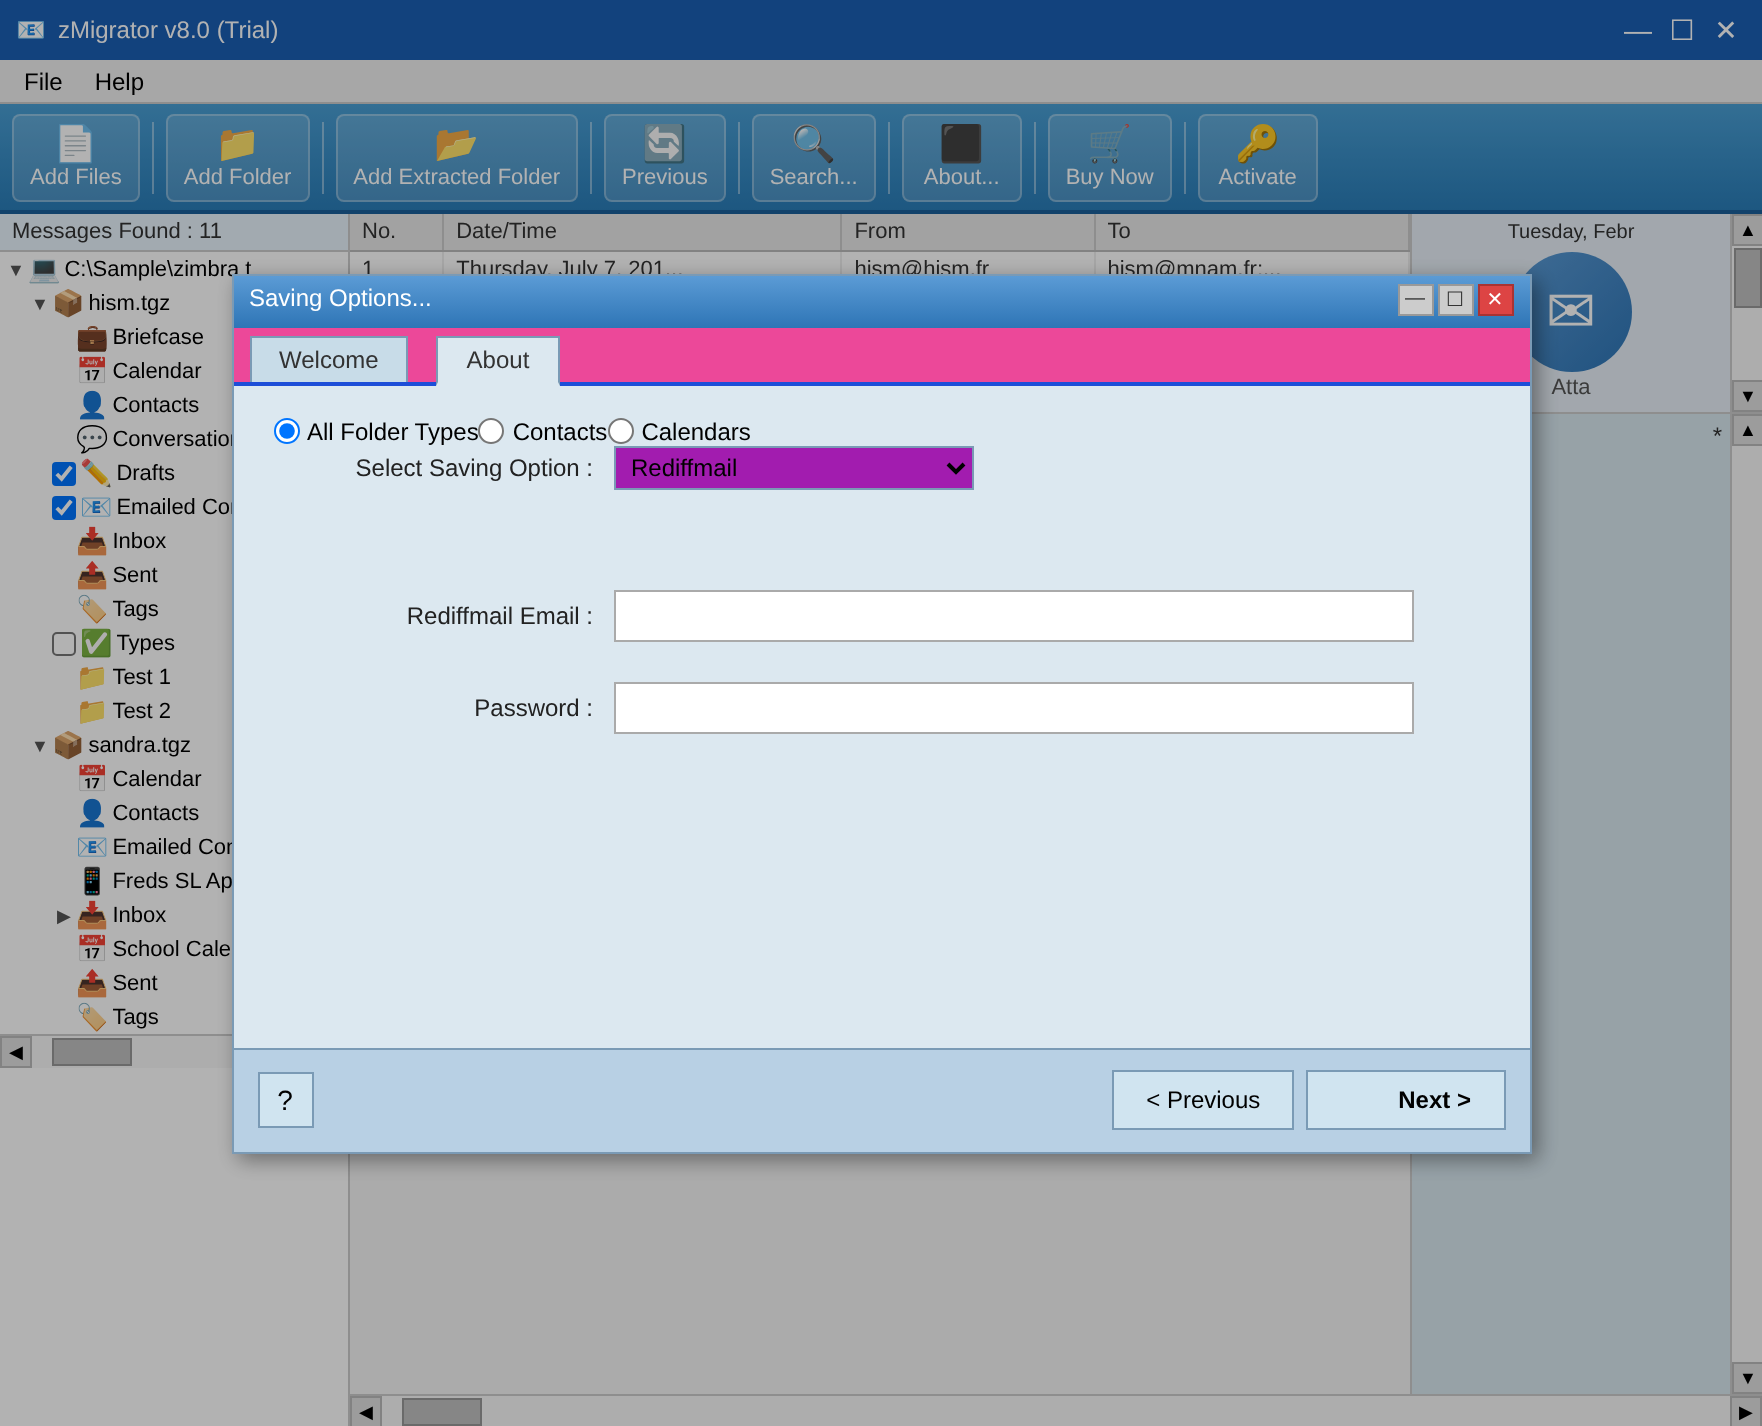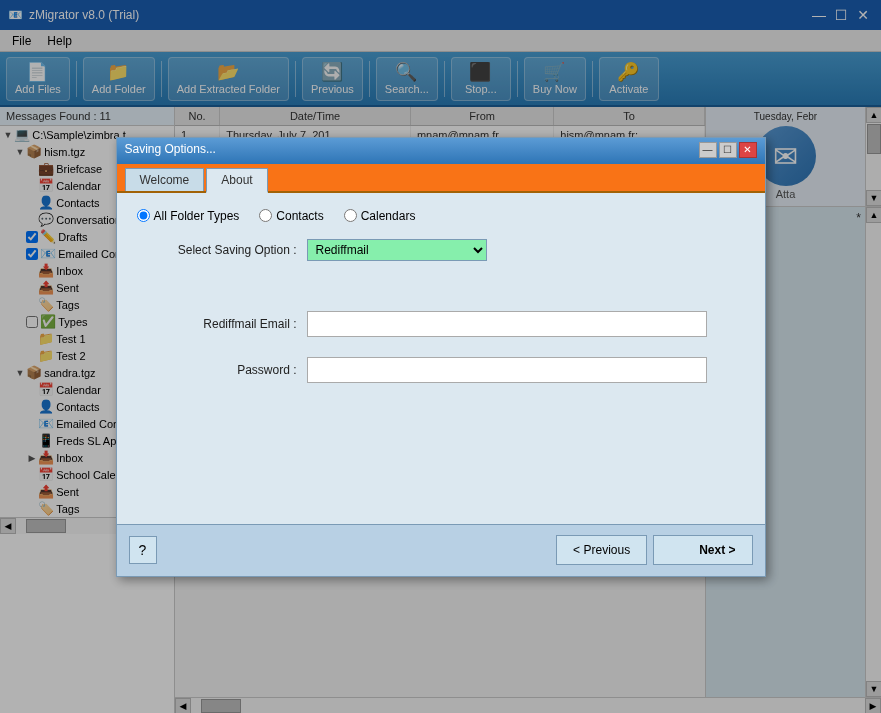--- a/index.html
+++ b/index.html
@@ -113,21 +113,21 @@
     .email-table {
       width: 100%;
       border-collapse: collapse;
       font-size: 11px;
     }
     .email-table th {
       background: #e8e8e8;
       border-bottom: 1px solid #bbb;
       border-right: 1px solid #ccc;
       padding: 3px 6px;
-      text-align: center;
+      text-align: left;
       font-weight: normal;
       color: #333;
     }
     .email-table td {
       border-bottom: 1px solid #e5e5e5;
       border-right: 1px solid #eee;
       padding: 3px 6px;
       color: #333;
     }
     .avatar-circle {
@@ -180,24 +180,24 @@
     .dialog-title-btn {
       width: 18px; height: 16px; background: #ccc; border: 1px solid #999;
       font-size: 10px; cursor: pointer; display: flex; align-items: center; justify-content: center;
       color: #333;
     }
     .dialog-title-btn.close-btn { background: #d44; color: white; border-color: #a33; }
 
     
     .dialog-tabs {
       display: flex;
-      background: #f97316;
+      background: #ec4899;
       padding: 4px 8px 0;
-      gap: 0;
-      border-bottom: 2px solid #a16207;
+      gap: 12px;
+      border-bottom: 2px solid #1d4ed8;
     }
     .dialog-tab {
       padding: 4px 14px;
       font-size: 12px;
       cursor: pointer;
       border: 1px solid #7a9ab5;
       border-bottom: none;
       background: #c8dce8;
       color: #333;
       margin-right: 2px;
@@ -212,22 +212,20 @@
     
     .dialog-content {
       padding: 16px 20px;
       flex: 1;
     }
 
     
     .radio-group {
       display: flex;
       align-items: center;
-      gap: 20px;
-      margin-bottom: 16px;
     }
     .radio-option {
       display: flex;
       align-items: center;
       gap: 4px;
       font-size: 12px;
       cursor: pointer;
     }
     .radio-option input[type=radio] { margin: 0; cursor: pointer; }
 
@@ -243,21 +241,21 @@
       text-align: right;
       font-size: 12px;
       color: #222;
       flex-shrink: 0;
     }
     .form-select {
       width: 180px;
       font-size: 12px;
       padding: 2px 4px;
       border: 1px solid #7a9ab5;
-      background: #86efac;
+      background: #a21caf;
     }
     .form-input {
       width: 400px;
       height: 26px;
       font-size: 12px;
       padding: 2px 4px;
       border: 1px solid #aaa;
       background: white;
     }
 
@@ -366,21 +364,21 @@
     <span>Previous</span>
   </button>
   <div class="toolbar-sep"></div>
   <button class="toolbar-btn">
     <span class="tb-icon">🔍</span>
     <span>Search...</span>
   </button>
   <div class="toolbar-sep"></div>
   <button class="toolbar-btn">
     <span class="tb-icon">⬛</span>
-    <span>Stop...</span>
+    <span>About...</span>
   </button>
   <div class="toolbar-sep"></div>
   <button class="toolbar-btn">
     <span class="tb-icon">🛒</span>
     <span>Buy Now</span>
   </button>
   <div class="toolbar-sep"></div>
   <button class="toolbar-btn">
     <span class="tb-icon">🔑</span>
     <span>Activate</span>
@@ -527,21 +525,21 @@
               <th>No.</th>
               <th>Date/Time</th>
               <th>From</th>
               <th>To</th>
             </tr>
           </thead>
           <tbody>
             <tr>
               <td>1</td>
               <td>Thursday, July 7, 201...</td>
-              <td>mnam@mnam.fr</td>
+              <td>hism@hism.fr</td>
               <td>hism@mnam.fr;...</td>
             </tr>
           </tbody>
         </table>
       </div>
 
       <div style="width:160px; background:#e8f0f8; border-left:1px solid #ccc; padding:4px; font-size:11px; display:flex; flex-direction:column; align-items:center;">
         <span style="font-size:10px; color:#333;">Tuesday, Febr</span>
         <div class="avatar-circle" style="margin-top:4px;">
           <span>✉</span>

